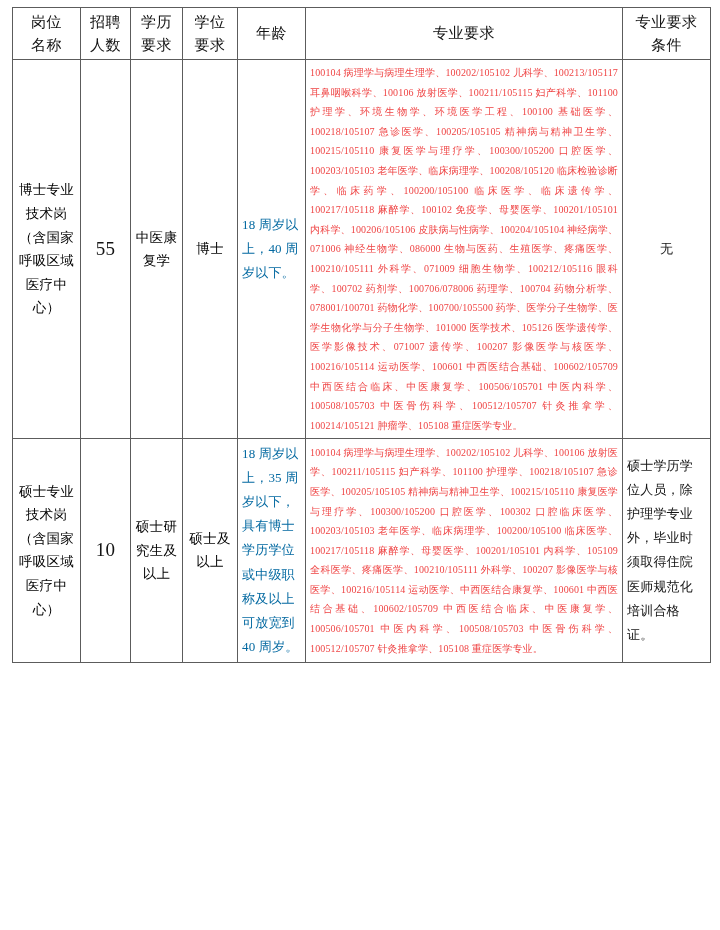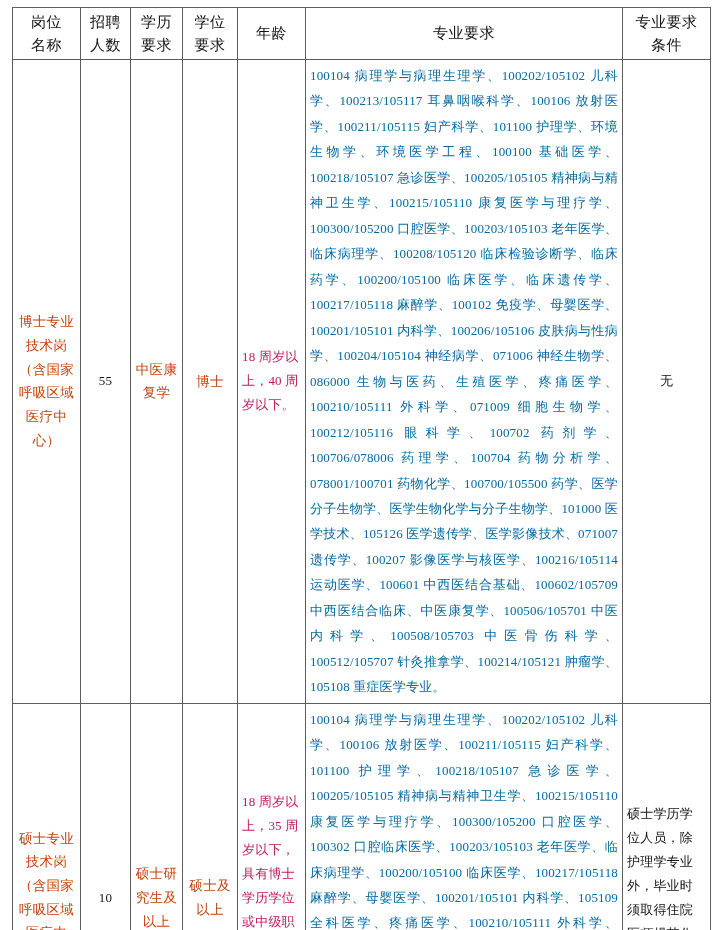--- a/index.html
+++ b/index.html
@@ -60,46 +60,46 @@
 
   .hdr-2line { white-space: pre-line; }
 
   
   td.narrow-cell {
     text-align: center;
     font-size: 13.5px;
     line-height: 1.75;
     letter-spacing: 0.3px;
     padding: 6px 5px;
-    color: #c2410c;
+    color: #000000;
   }
   td.count-cell {
     text-align: center;
-    font-size: 13px;
+    font-size: 19px;
     letter-spacing: 0.2px;
     color: #141414;
     font-family: Liberation Serif, serif;
   }
   td.age-cell {
     text-align: left;
     font-size: 13px;
     line-height: 1.85;
     letter-spacing: 0.2px;
     padding: 6px 6px 6px 7px;
-    color: #be185d;
+    color: #0369a1;
   }
   td.major-cell {
     text-align: justify;
     text-align-last: left;
-    font-size: 13px;
+    font-size: 10px;
     line-height: 1.96;
     letter-spacing: 0.15px;
     padding: 7px 9px 7px 8px;
     vertical-align: top;
-    color: #0369a1;
+    color: #ef4444;
   }
   td.other-cell {
     text-align: left;
     font-size: 13px;
     line-height: 1.85;
     letter-spacing: 0.2px;
     padding: 6px 6px;
     color: #141414;
   }
   td.other-cell.centered {

